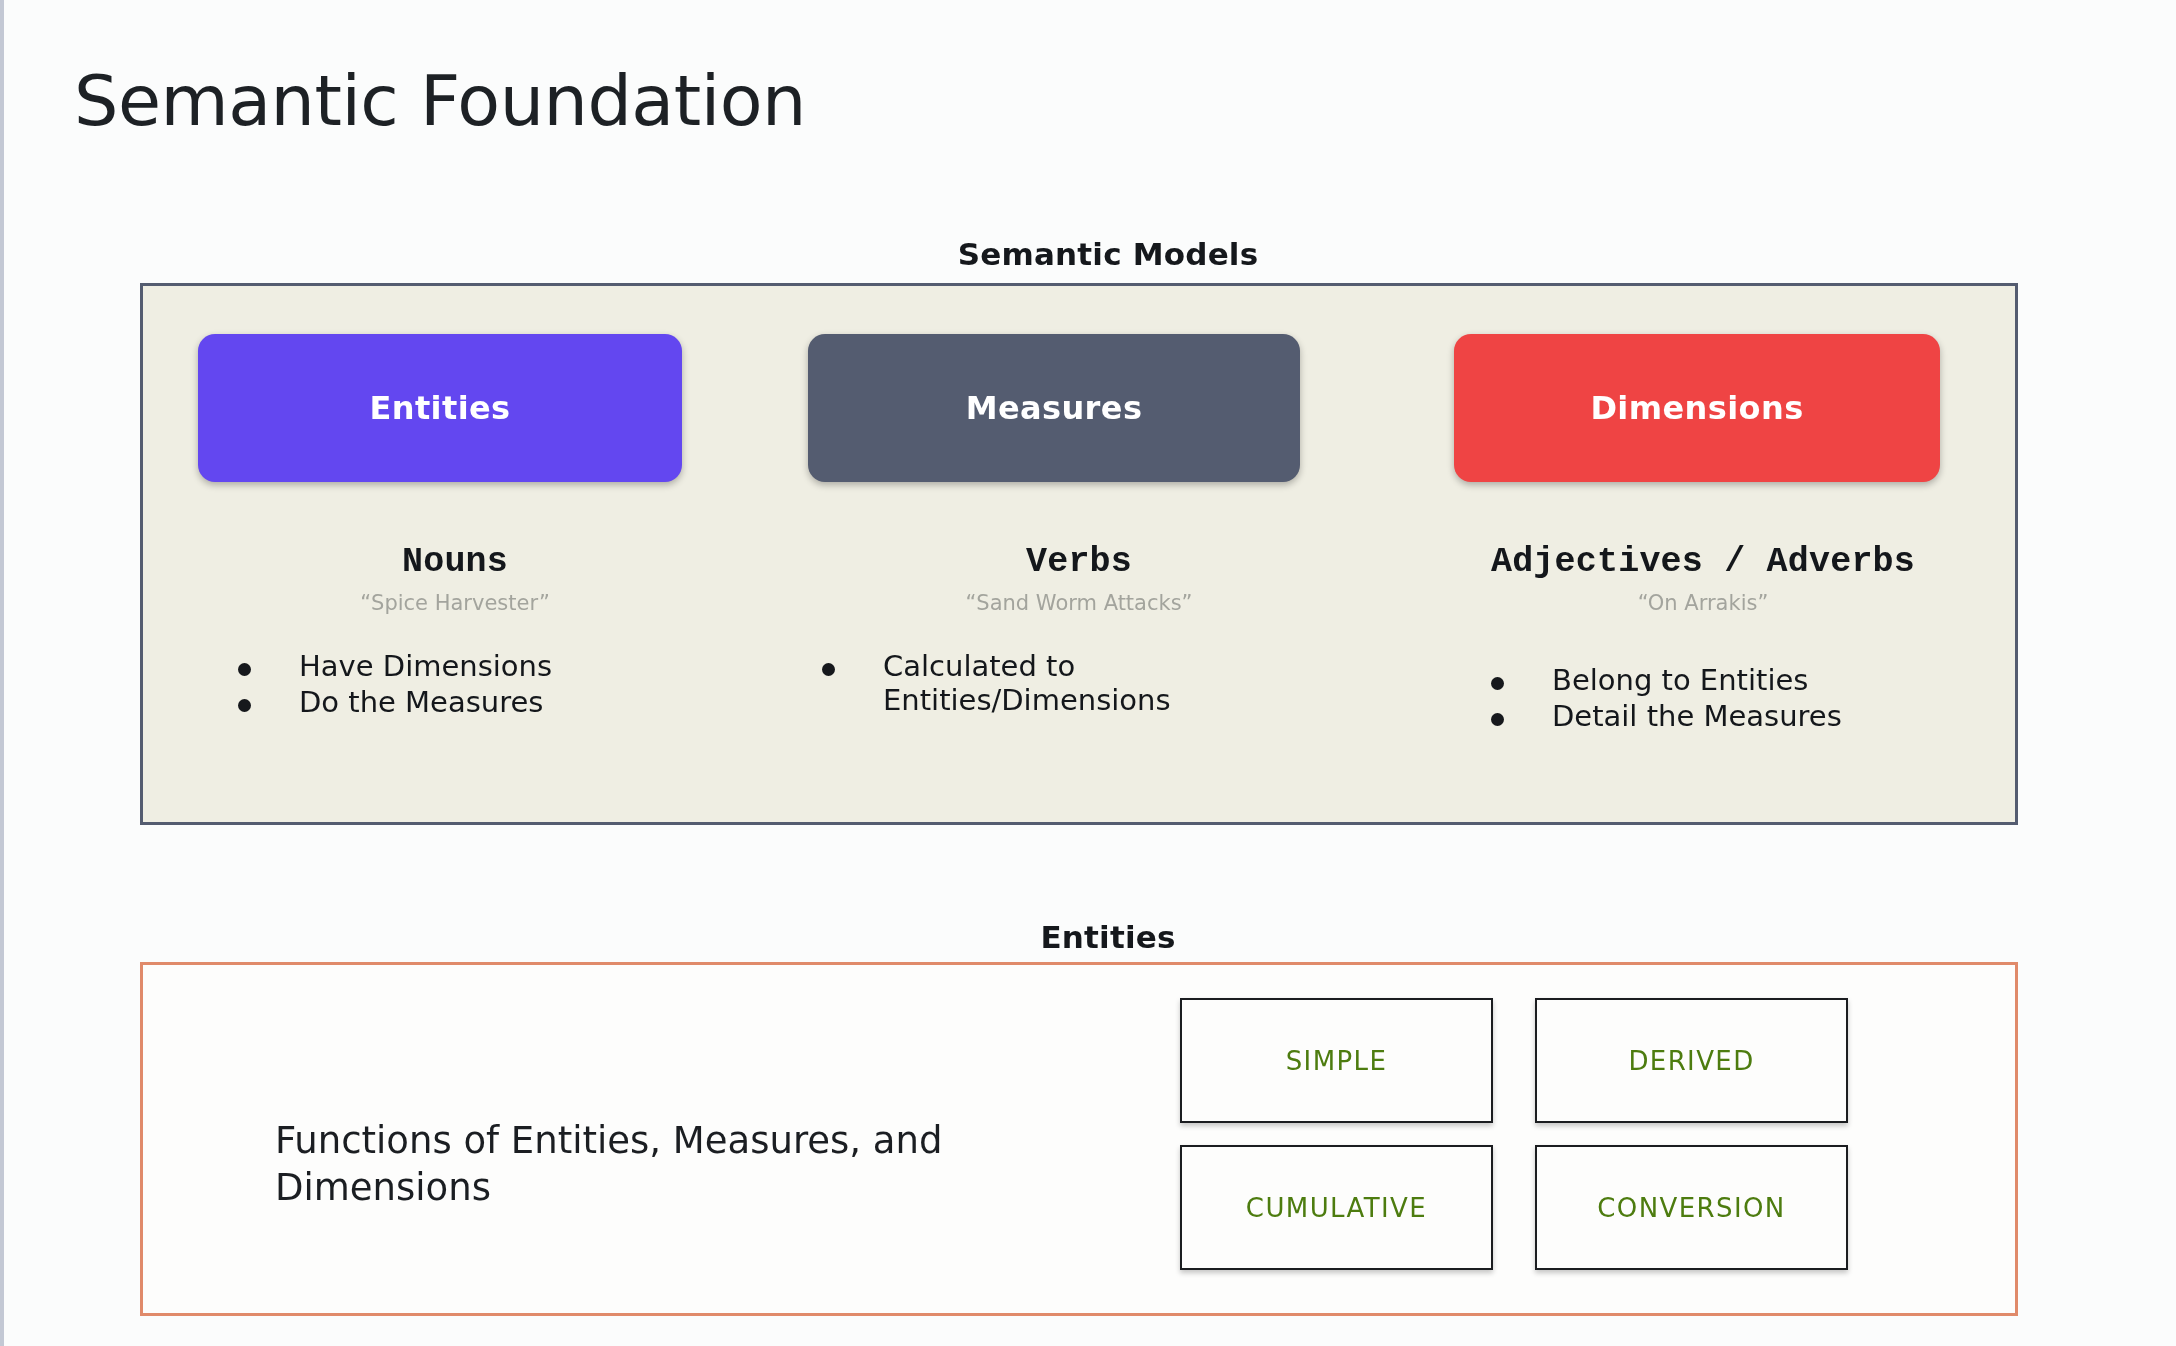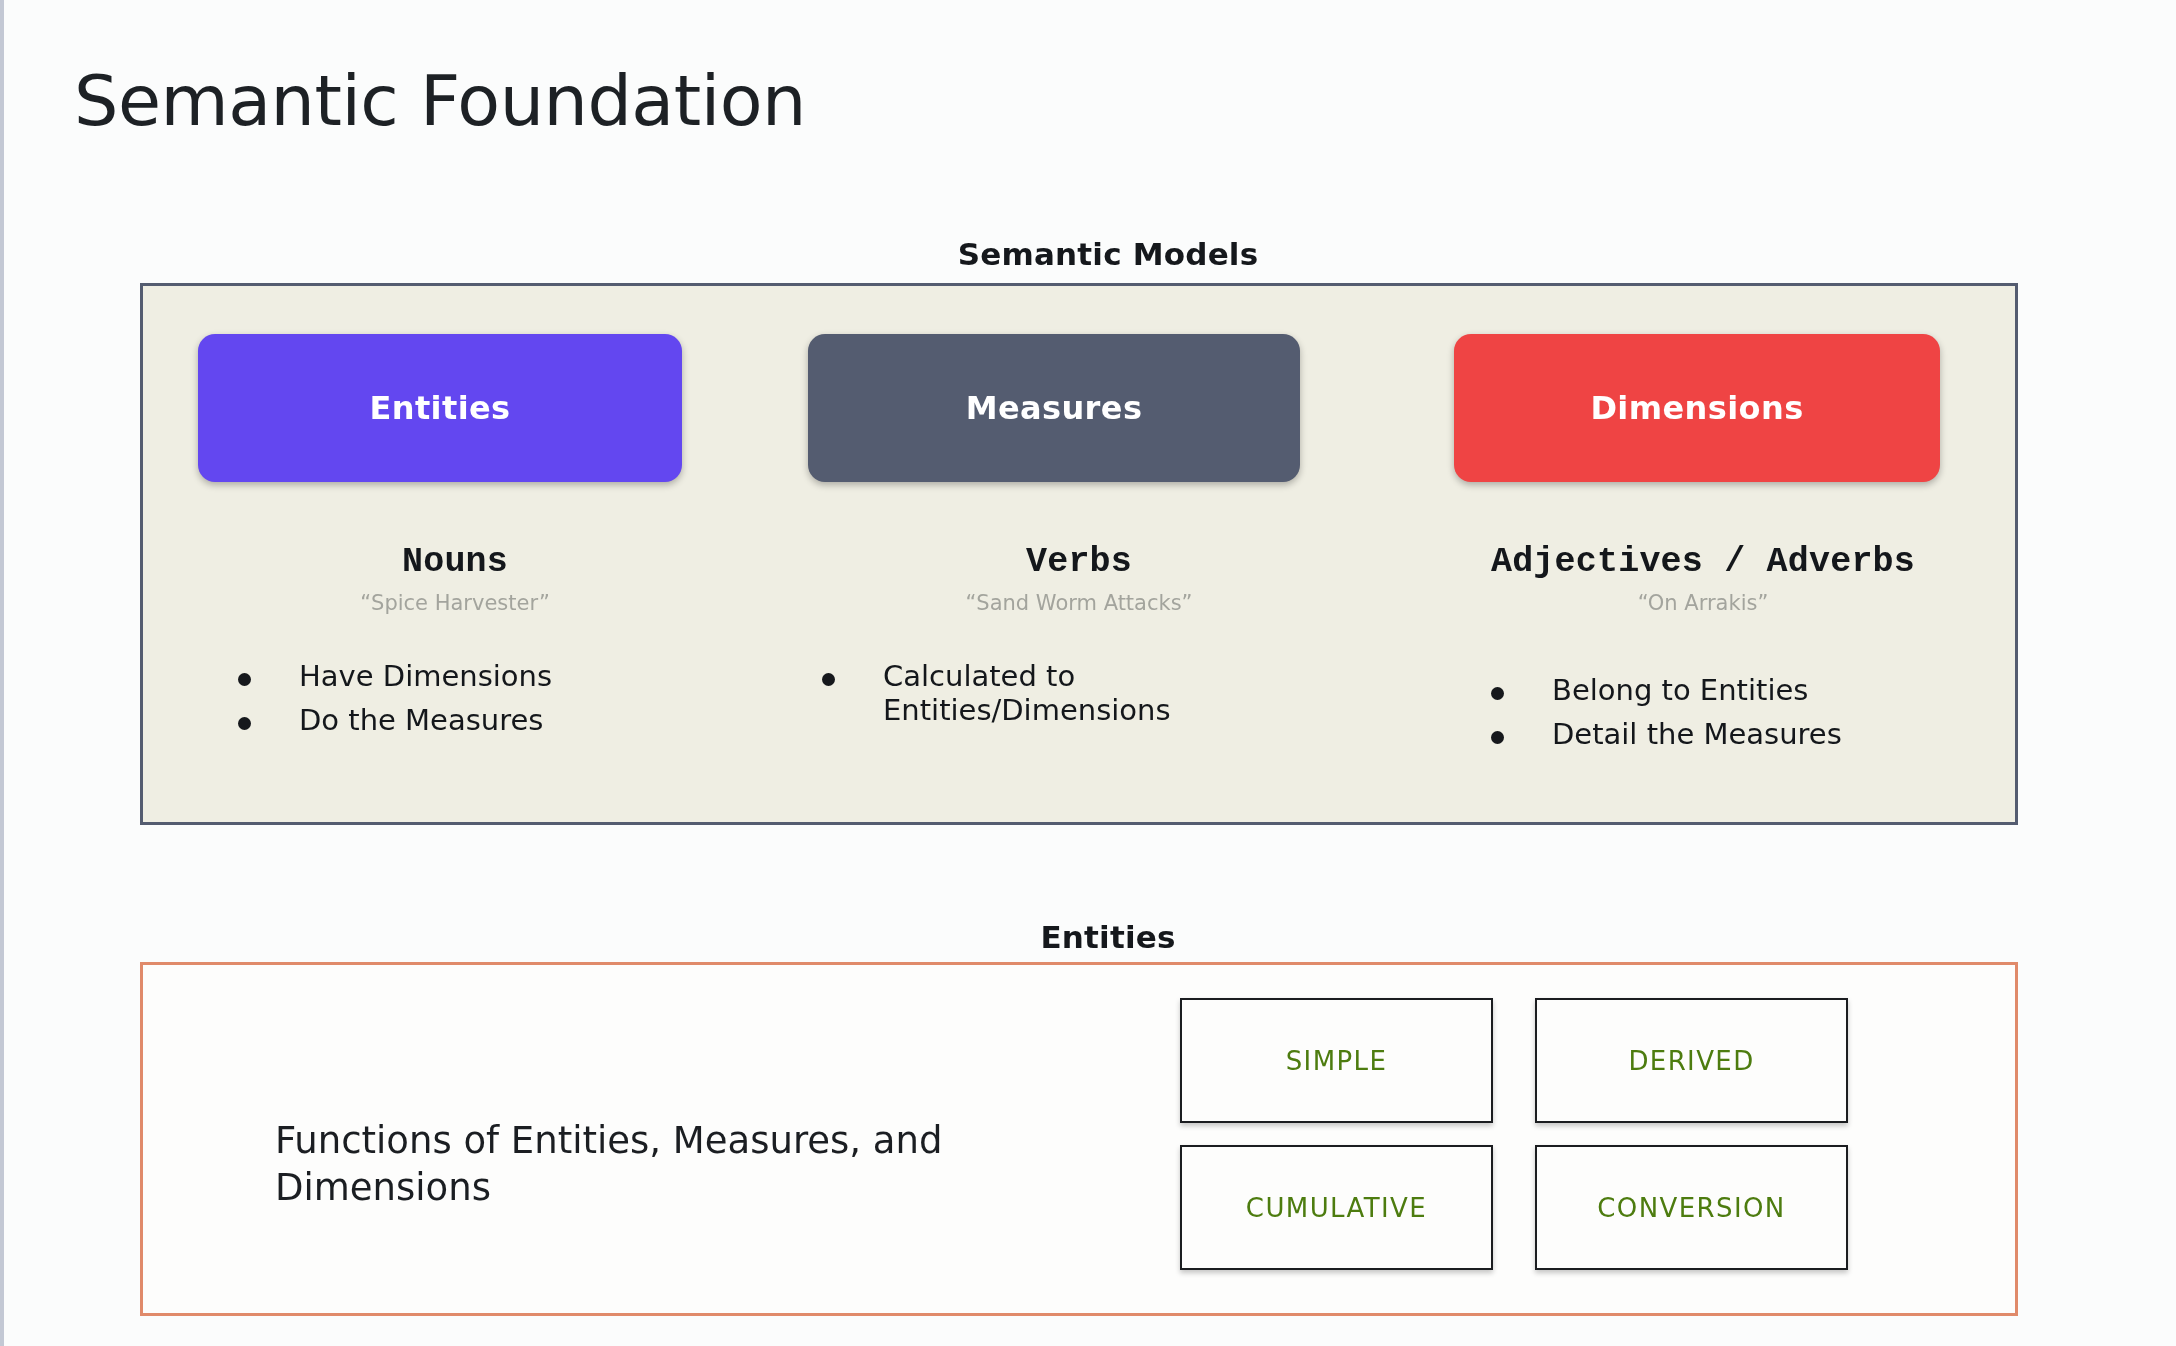--- a/index.html
+++ b/index.html
@@ -142,21 +142,20 @@
     padding: 0;
     list-style: none;
   }
   .bullets li {
     display: flex;
     align-items: flex-start;
     font-size: 29px;
     line-height: 1.16;
     color: #14171b;
     margin-bottom: 2px;
-    margin-top: 10px;
   }
   .bullets .dot {
     flex: 0 0 auto;
     width: 13px;
     height: 13px;
     border-radius: 50%;
     background: #16181c;
     margin-right: 48px;
     margin-top: 13px;
   }

